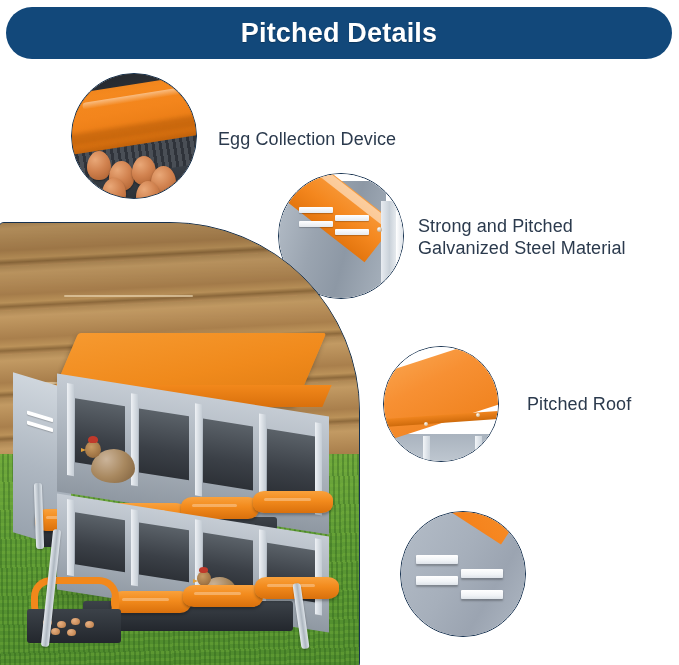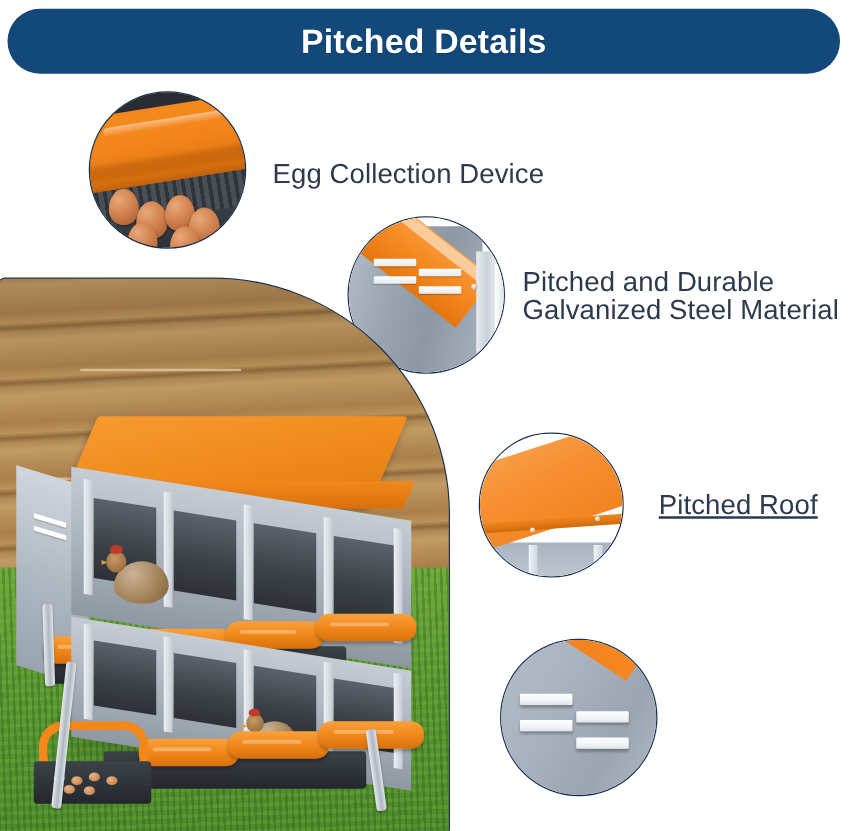--- a/index.html
+++ b/index.html
@@ -16,26 +16,26 @@
     border-radius:26px;background:#12487a;
     display:flex;align-items:center;justify-content:center;
   }
   .header-title{
     color:#ffffff;font-size:27px;font-weight:bold;letter-spacing:.2px;
     text-shadow:0 1px 1px rgba(0,0,0,.25);
   }
 
   
   .callout-label{
-    position:absolute;color:#2b3a4d;font-size:22px;line-height:22px;
+    position:absolute;color:#2b3a4d;font-size:18px;line-height:22px;
     white-space:pre-line;letter-spacing:.1px;
   }
   #label-egg{left:218px;top:128px;}
   #label-steel{left:418px;top:215px;}
-  #label-roof{left:527px;top:393px;text-decoration:underline;}
+  #label-roof{left:527px;top:393px;}
   #label-vent{left:532px;top:566px;}
 
   
   .circle{
     position:absolute;border-radius:50%;overflow:hidden;
     border:1.6px solid #16314f;background:#fff;
   }
 
   
   #circle-egg{left:71px;top:73px;width:124px;height:124px;border-color:#14304d;}
@@ -264,21 +264,21 @@
       <div class="steel-roof-hl"></div>
       <div class="vslot" style="left:16%;top:27%;width:34px;"></div>
       <div class="vslot" style="left:16%;top:38%;width:34px;"></div>
       <div class="vslot" style="left:45%;top:33%;width:34px;"></div>
       <div class="vslot" style="left:45%;top:44%;width:34px;"></div>
       <div class="steel-rightpost"></div>
       <div class="steel-rightpost2"></div>
       <div class="steel-screw" style="right:17%;top:43%;"></div>
     </div>
   </div>
-  <div class="callout-label" id="label-steel">Pitched and Durable
+  <div class="callout-label" id="label-steel">Strong and Pitched
 Galvanized Steel Material</div>
 
   <div class="circle" id="circle-roof">
     <div class="roof-scene">
       <div class="roof-wall"></div>
       <div class="roof-post" style="left:34%;"></div>
       <div class="roof-post" style="left:80%;"></div>
       <div class="roof-plate"></div>
       <div class="roof-edge"></div>
       <div class="roof-rivet" style="left:35%;top:66%;"></div>

